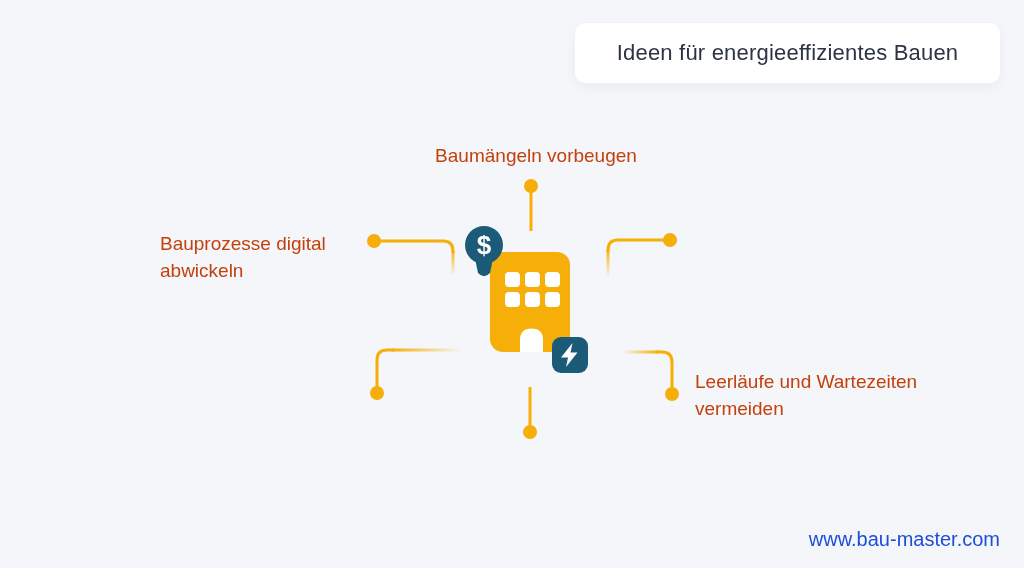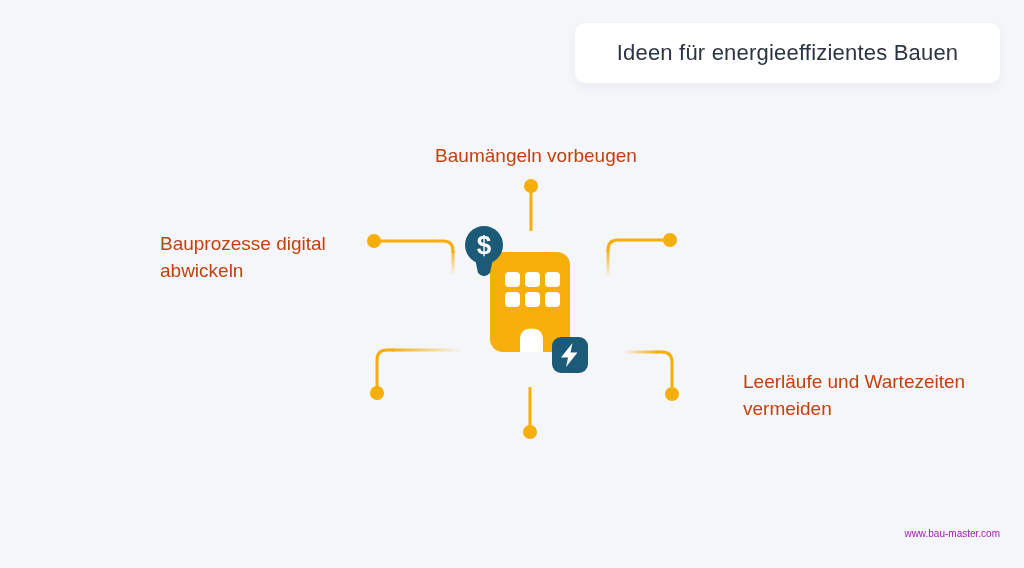--- a/index.html
+++ b/index.html
@@ -24,26 +24,26 @@
   .node-label{
     position:absolute;
     font-size:19px;font-weight:400;color:#c2410c;
     line-height:27px;
     white-space:pre-line;
   }
   .node-top{left:396px;top:142px;width:280px;text-align:center;}
   .node-left-top{left:160px;top:214px;width:220px;text-align:left;margin-top:16px;}
   .node-right-top{left:695px;top:213px;width:230px;text-align:left;}
   .node-left-bottom{left:92px;top:374px;width:290px;text-align:left;}
-  .node-right-bottom{left:695px;top:368px;width:270px;text-align:left;margin-left:48px;}
+  .node-right-bottom{left:695px;top:368px;width:270px;text-align:left;}
   .node-bottom{left:398px;top:452px;width:265px;text-align:center;}
   .website-url{
     position:absolute;
     right:24px;top:528px;
-    font-size:10px;font-weight:400;color:#a21caf;
+    font-size:20px;font-weight:400;color:#1d4ed8;
   }
   .diagram-svg{position:absolute;left:0;top:0;}
 </style>
 </head>
 <body>
 
 <div class="canvas">
 
   <svg class="diagram-svg" width="1024" height="568" viewBox="0 0 1024 568">
     <defs>

